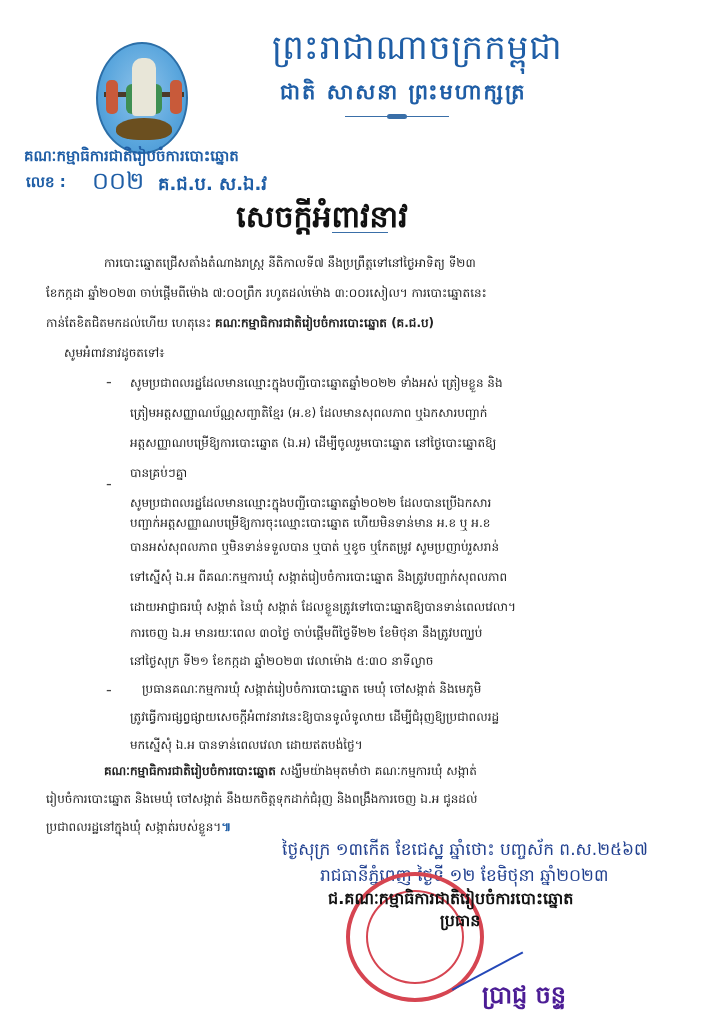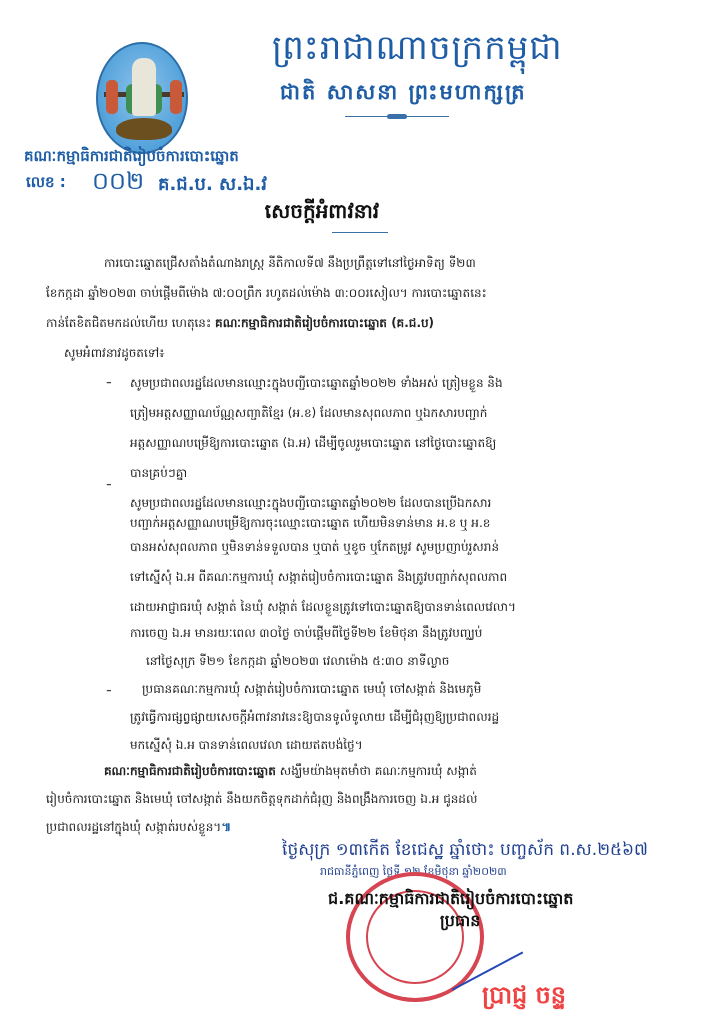--- a/index.html
+++ b/index.html
@@ -24,30 +24,30 @@
   }
   .kh-motto {
     left:280px; top:78px; font-size:21px; font-weight:bold; color:#1f5ea6; letter-spacing:2px;
   }
   .orn { height:1px; background:#3a6fa8; }
   .orn-dot { width:20px; height:5px; background:#3a6fa8; border-radius:3px; }
   .org-name { left:24px; top:146px; font-size:15px; font-weight:bold; color:#1f5ea6; }
   .ref-label { left:26px; top:172px; font-size:15px; color:#1f5ea6; font-weight:bold; }
   .ref-num { left:92px; top:166px; font-size:24px; color:#1f5ea6; }
   .ref-code { left:158px; top:172px; font-size:18px; color:#1f5ea6; font-weight:bold; }
-  .doc-title { left:0; width:644px; text-align:center; top:198px; font-size:20px; font-weight:bold; color:#111; }
+  .doc-title { left:0; width:644px; text-align:center; top:198px; font-size:30px; font-weight:bold; color:#111; }
   .p { font-size:12px; line-height:30.5px; color:#222; }
   .bold { font-weight:bold; }
   .bullet-dash { font-size:16px; color:#444; }
   .blue { color:#1f5ea6; }
   .date1 { left:282px; top:812px; font-size:17px; color:#1f3f8f; }
-  .date2 { left:320px; top:838px; font-size:11px; color:#1f3f8f; }
+  .date2 { left:320px; top:838px; font-size:17px; color:#1f3f8f; }
   .sign-org { left:328px; top:862px; font-size:16px; font-weight:bold; color:#111; }
   .sign-role { left:440px; top:884px; font-size:16px; font-weight:bold; color:#111; }
-  .signer { left:482px; top:980px; font-size:24px; font-weight:bold; color:#ef4444; }
+  .signer { left:482px; top:980px; font-size:24px; font-weight:bold; color:#4c1d95; }
   .seal {
     left:346px; top:872px; width:138px; height:130px; border-radius:50%;
     border:4px solid #d64551; box-sizing:border-box;
   }
   .seal-inner {
     position:absolute; left:16px; top:14px; width:98px; height:94px; border-radius:50%;
     border:2px solid #d64551; box-sizing:border-box;
   }
   .sig { left:440px; top:940px; width:80px; height:32px; border-bottom:2px solid #2448b8; transform:rotate(-28deg); }
 </style>
@@ -89,21 +89,21 @@
 <div class="abs p" style="left:130px; top:428px;">អត្តសញ្ញាណបម្រើឱ្យការបោះឆ្នោត (ឯ.អ) ដើម្បីចូលរួមបោះឆ្នោត នៅថ្ងៃបោះឆ្នោតឱ្យ</div>
 <div class="abs p" style="left:130px; top:458px;">បានគ្រប់ៗគ្នា</div>
 
 <div class="abs bullet-dash" style="left:106px; top:474px;">-</div>
 <div class="abs p" style="left:130px; top:466px; top:472px;margin-top:16px;">សូមប្រជាពលរដ្ឋដែលមានឈ្មោះក្នុងបញ្ជីបោះឆ្នោតឆ្នាំ២០២២ ដែលបានប្រើឯកសារ</div>
 <div class="abs p" style="left:130px; top:502px;margin-top:6px;">បញ្ជាក់អត្តសញ្ញាណបម្រើឱ្យការចុះឈ្មោះបោះឆ្នោត ហើយមិនទាន់មាន អ.ខ ឬ អ.ខ</div>
 <div class="abs p" style="left:130px; top:532px;">បានអស់សុពលភាព ឬមិនទាន់ទទួលបាន ឬបាត់ ឬខូច ឬកែតម្រូវ សូមប្រញាប់រួសរាន់</div>
 <div class="abs p" style="left:130px; top:562px;">ទៅស្នើសុំ ឯ.អ ពីគណៈកម្មការឃុំ សង្កាត់រៀបចំការបោះឆ្នោត និងត្រូវបញ្ជាក់សុពលភាព</div>
 <div class="abs p" style="left:130px; top:592px;">ដោយអាជ្ញាធរឃុំ សង្កាត់ នៃឃុំ សង្កាត់ ដែលខ្លួនត្រូវទៅបោះឆ្នោតឱ្យបានទាន់ពេលវេលា។</div>
 <div class="abs p" style="left:130px; top:618px;">ការចេញ ឯ.អ មានរយៈពេល ៣០ថ្ងៃ ចាប់ផ្តើមពីថ្ងៃទី២២ ខែមិថុនា នឹងត្រូវបញ្ឈប់</div>
-<div class="abs p" style="left:130px; top:646px;margin-left:16px;">នៅថ្ងៃសុក្រ ទី២១ ខែកក្កដា ឆ្នាំ២០២៣ វេលាម៉ោង ៥:៣០ នាទីល្ងាច</div>
+<div class="abs p" style="left:130px; top:646px;">នៅថ្ងៃសុក្រ ទី២១ ខែកក្កដា ឆ្នាំ២០២៣ វេលាម៉ោង ៥:៣០ នាទីល្ងាច</div>
 
 <div class="abs bullet-dash" style="left:106px; top:680px;">-</div>
 <div class="abs p" style="left:142px; top:674px;">ប្រធានគណៈកម្មការឃុំ សង្កាត់រៀបចំការបោះឆ្នោត មេឃុំ ចៅសង្កាត់ និងមេភូមិ</div>
 <div class="abs p" style="left:130px; top:702px;">ត្រូវធ្វើការផ្សព្វផ្សាយសេចក្តីអំពាវនាវនេះឱ្យបានទូលំទូលាយ ដើម្បីជំរុញឱ្យប្រជាពលរដ្ឋ</div>
 <div class="abs p" style="left:130px; top:730px;">មកស្នើសុំ ឯ.អ បានទាន់ពេលវេលា ដោយឥតបង់ថ្លៃ។</div>
 
 <div class="abs p" style="left:104px; top:756px;">
   <span class="bold">គណៈកម្មាធិការជាតិរៀបចំការបោះឆ្នោត</span><span> សង្ឃឹមយ៉ាងមុតមាំថា គណៈកម្មការឃុំ សង្កាត់</span>
 </div>
 <div class="abs p" style="left:46px; top:784px;">រៀបចំការបោះឆ្នោត និងមេឃុំ ចៅសង្កាត់ នឹងយកចិត្តទុកដាក់ជំរុញ និងពង្រឹងការចេញ ឯ.អ ជូនដល់</div>

